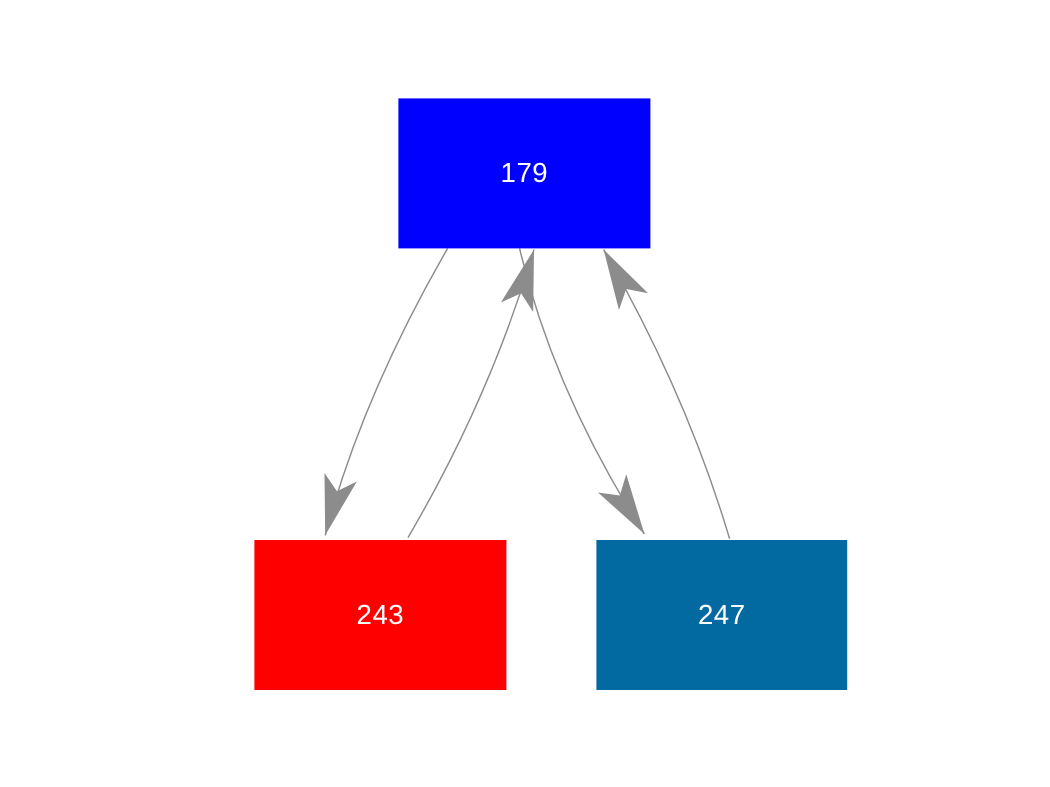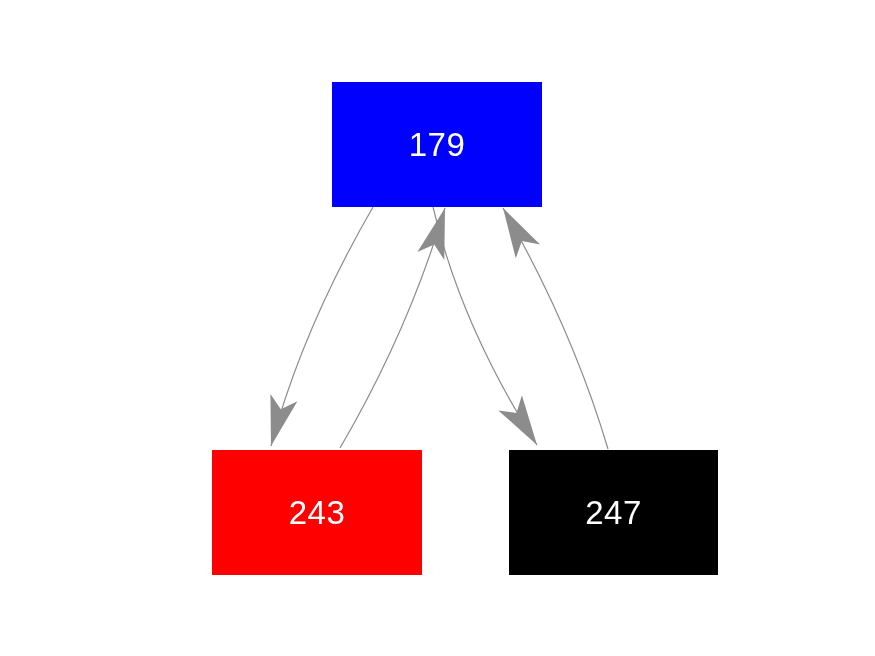--- a/index.html
+++ b/index.html
@@ -20,21 +20,21 @@
     left: 0;
     top: 0;
     width: 875px;
     height: 656px;
   }
   .node {
     position: absolute;
     display: flex;
     align-items: center;
     justify-content: center;
-    font-size: 33px;
+    font-size: 23px;
     line-height: 1;
     letter-spacing: 0.5px;
     user-select: none;
   }
 </style>
 </head>
 <body>
 
 <div class="canvas">
 
@@ -58,17 +58,17 @@
     </svg>
 
   <div class="node" style="left: 332px; top: 82px; width: 210px; height: 125px; background: rgb(0, 0, 254); color: rgb(255, 255, 255);">
     <span>179</span>
   </div>
 
   <div class="node" style="left: 168px; top: 450px; width: 210px; height: 125px; background: rgb(254, 0, 0); color: rgb(255, 255, 255); margin-left: 44px;">
     <span>243</span>
   </div>
 
-  <div class="node" style="left: 497px; top: 450px; width: 209px; height: 125px; background: #000000; color: rgb(255, 255, 255); margin-left: 12px;">
+  <div class="node" style="left: 497px; top: 450px; width: 209px; height: 125px; background: #0369a1; color: rgb(255, 255, 255);">
     <span>247</span>
   </div>
 
 </div>
 
 </body></html>

